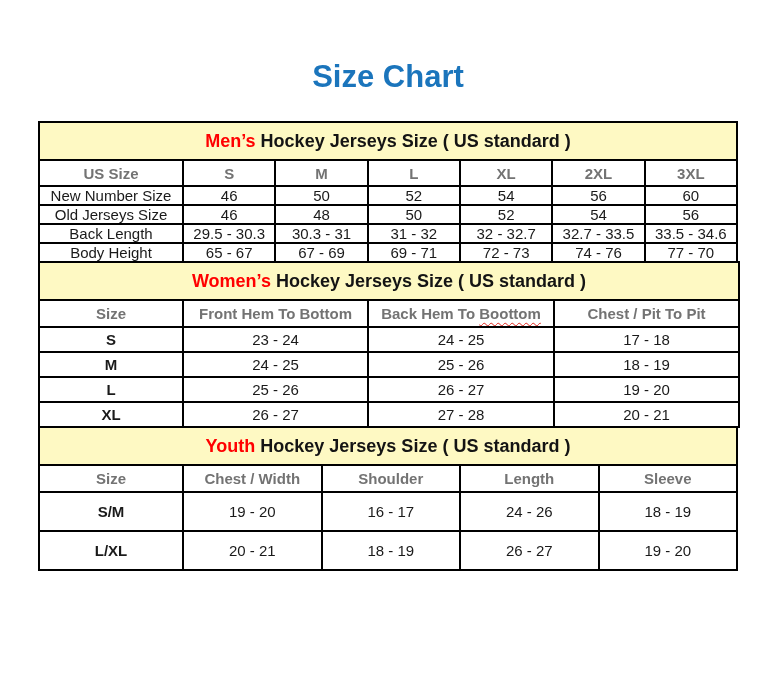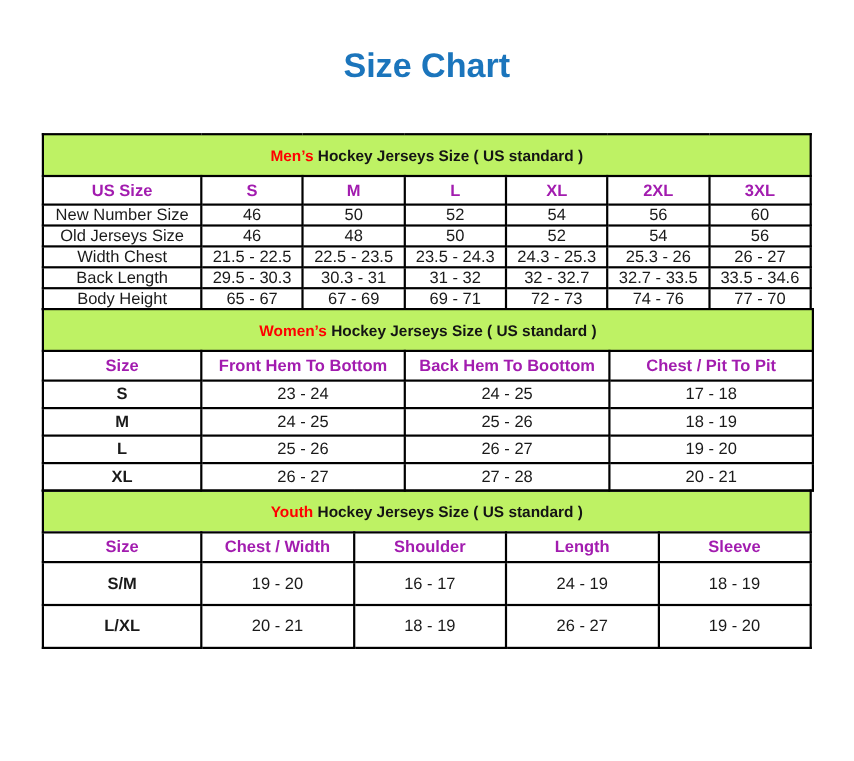--- a/index.html
+++ b/index.html
@@ -1,44 +1,44 @@
 <!DOCTYPE html>
 <html><head>
 <meta charset="utf-8">
 <style>
   html, body { margin:0; padding:0; background:#ffffff; }
   .page {
     position:relative; width:776px; height:692px; overflow:hidden;
     background:#ffffff; font-family:"Liberation Sans", sans-serif; color:#1a1a1a;
   }
   .title {
-    margin:0; padding-top:42px; text-align:center;
+    margin:0; padding-top:59px; text-align:center;
     font-size:31px; font-weight:bold; color:#1B75BC; letter-spacing:0px;
   }
   .tables { position:absolute; left:38px; top:121px; width:700px; }
   table.tbl { border-collapse:collapse; table-layout:fixed; width:700px; }
   .tbl + .tbl { margin-top:-2px; }
   .tbl th, .tbl td {
     border:2px solid #000000; text-align:center; vertical-align:middle;
     padding:0 2px; font-size:15px; white-space:nowrap; overflow:hidden; color:#1a1a1a;
   }
   td.banner {
-    background:#bef264; height:36px; font-size:14px; font-weight:bold; color:#141414;
+    background:#fef9c3; height:36px; font-size:18px; font-weight:bold; color:#141414;
   }
   td.banner .accent { color:#FF0000; }
-  tr.hr th { height:24px; font-weight:bold; color:#a21caf; }
+  tr.hr th { height:24px; font-weight:bold; color:#737373; }
   tr.r { height:16px; }
   .mens tr.r td { font-weight:normal; }
   .womens tr.hr th, .youth tr.hr th { height:25px; }
   .womens tr.r { height:25px; }
   .youth tr.r { height:39px; }
   th.rl { font-weight:bold; }
   td.lbl { font-weight:normal; }
   .squiggle {
-    text-decoration-style:wavy;
+    text-decoration:underline; text-decoration-style:wavy;
     text-decoration-color:#e0261d; text-decoration-thickness:1px; text-underline-offset:3px;
   }
 </style>
 </head>
 <body>
 
 <div class="page">
 
   <h1 class="title">Size Chart</h1>
 
@@ -80,29 +80,20 @@
           <td>60</td>
         </tr>
         <tr class="r">
           <td class="lbl">Old Jerseys Size</td>
           <td>46</td>
           <td>48</td>
           <td>50</td>
           <td>52</td>
           <td>54</td>
           <td>56</td>
-        </tr>
-        <tr class="r">
-          <td class="lbl">Width Chest</td>
-          <td>21.5 - 22.5</td>
-          <td>22.5 - 23.5</td>
-          <td>23.5 - 24.3</td>
-          <td>24.3 - 25.3</td>
-          <td>25.3 - 26</td>
-          <td>26 - 27</td>
         </tr>
         <tr class="r">
           <td class="lbl">Back Length</td>
           <td>29.5 - 30.3</td>
           <td>30.3 - 31</td>
           <td>31 - 32</td>
           <td>32 - 32.7</td>
           <td>32.7 - 33.5</td>
           <td>33.5 - 34.6</td>
         </tr>
@@ -187,21 +178,21 @@
           <th>Size</th>
           <th>Chest / Width</th>
           <th>Shoulder</th>
           <th>Length</th>
           <th>Sleeve</th>
         </tr>
         <tr class="r">
           <th class="rl">S/M</th>
           <td>19 - 20</td>
           <td>16 - 17</td>
-          <td>24 - 19</td>
+          <td>24 - 26</td>
           <td>18 - 19</td>
         </tr>
         <tr class="r">
           <th class="rl">L/XL</th>
           <td>20 - 21</td>
           <td>18 - 19</td>
           <td>26 - 27</td>
           <td>19 - 20</td>
         </tr>
       </tbody>

